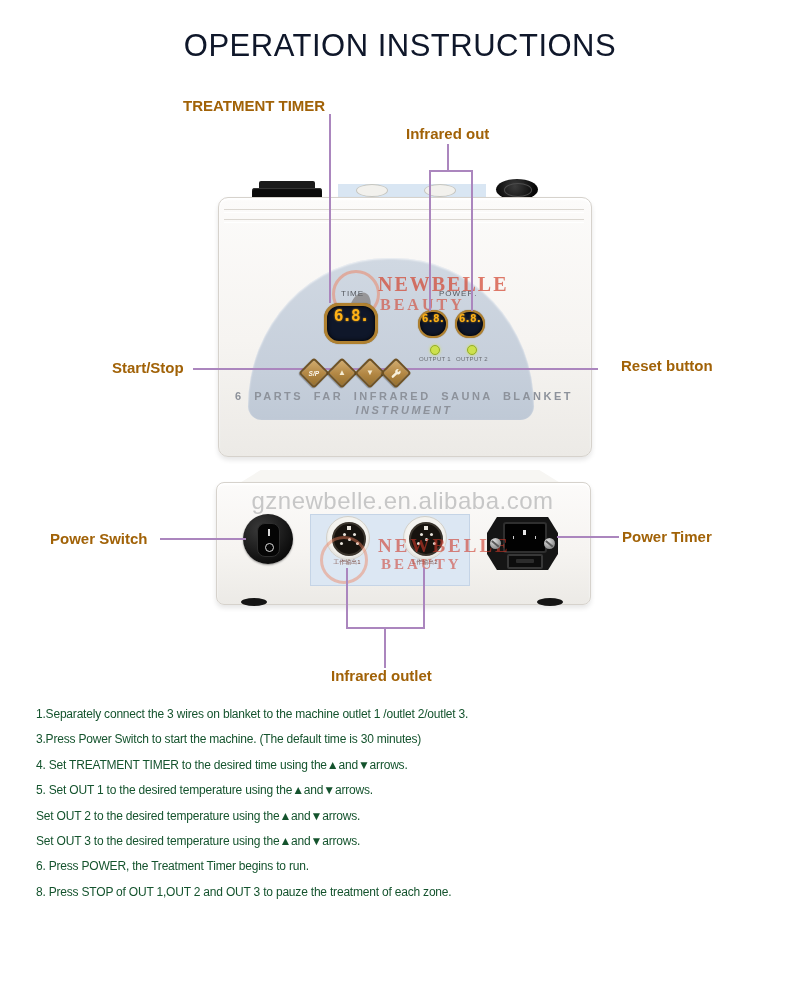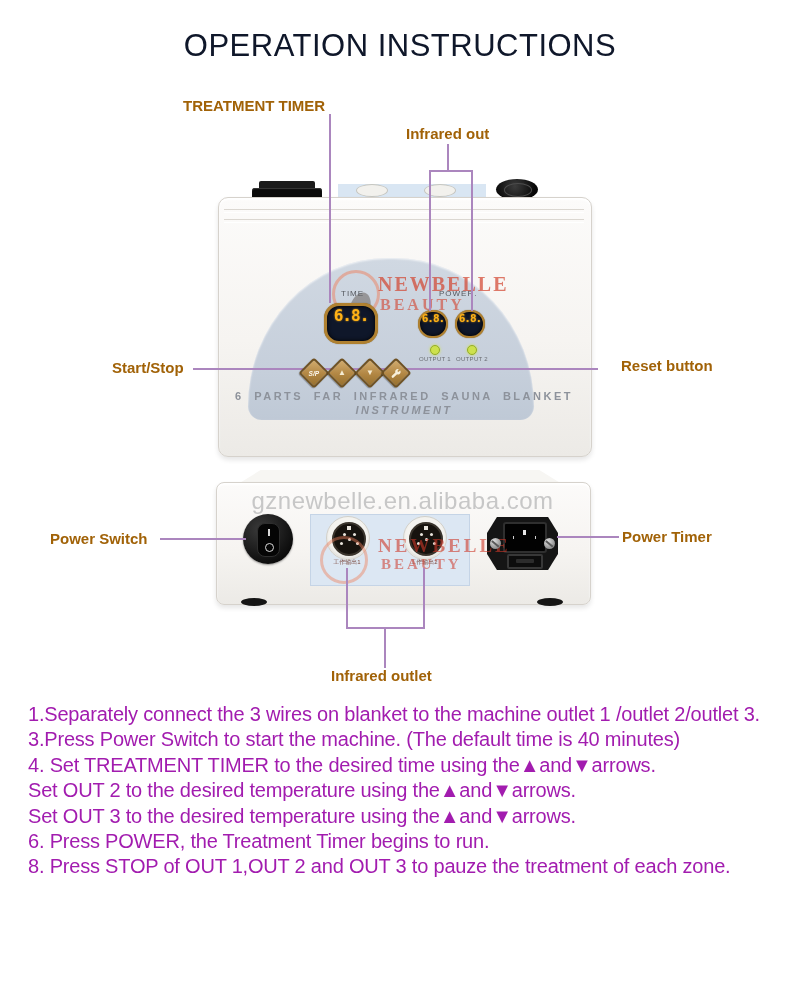--- a/index.html
+++ b/index.html
@@ -44,22 +44,22 @@
   .din-outer{position:absolute;width:42px;height:42px;border-radius:50%;background:#f4f3ef;
         border:1px solid #d2d0c9;box-shadow:inset 0 -2px 3px rgba(0,0,0,.08);z-index:4;}
   .din-face{position:absolute;width:30px;height:30px;border-radius:50%;background:#17130e;border:2px solid #3a342c;z-index:5;}
   .din-pins{position:absolute;width:3px;height:3px;border-radius:50%;background:#efece6;
         box-shadow:-8px 4px 0 #e8e4dc, 8px 4px 0 #e8e4dc, -5px -5px 0 #e8e4dc, 5px -5px 0 #e8e4dc;}
   .din-notch{position:absolute;width:4px;height:4px;background:#e8e4dc;}
   .din-lab{position:absolute;width:52px;text-align:center;font-size:6px;color:#7b493f;z-index:6;}
   .screw{position:absolute;width:11px;height:11px;border-radius:50%;z-index:7;
         background:radial-gradient(circle at 35% 30%,#e0e0e0,#8f8f8f 70%,#5f5f5f);}
   .screw i{position:absolute;left:1px;right:1px;top:4.5px;height:1.5px;background:#5a5a5a;transform:rotate(40deg);display:block;}
-  .instr{position:absolute;left:28px;top:702px;width:758px;font-size:20px;line-height:25.4px;
-        color:#a21caf;letter-spacing:-.2px;white-space:nowrap;}
+  .instr{position:absolute;left:36px;top:702px;width:758px;font-size:12px;line-height:25.4px;
+        color:#14532d;letter-spacing:-.2px;white-space:nowrap;}
 </style>
 </head>
 <body>
 
 <div class="stage">
 
   <div class="title">OPERATION INSTRUCTIONS</div>
 
   <div class="lbl" style="left:183px;top:97px;">TREATMENT TIMER</div>
   <div class="lbl" style="left:406px;top:125px;">Infrared out</div>
@@ -184,21 +184,22 @@
     <div class="abs" style="left:507px;top:554px;width:32px;height:11px;background:#0d0d0d;border:2px solid #383838;border-radius:2px;z-index:5;">
       <div class="abs" style="left:7px;top:3px;width:18px;height:4px;background:#2c2c2c;border-radius:1px;"></div>
     </div>
 
     <div class="abs" style="left:241px;top:598px;width:26px;height:8px;background:#151515;border-radius:50%;"></div>
     <div class="abs" style="left:537px;top:598px;width:26px;height:8px;background:#151515;border-radius:50%;"></div>
   </div>
 
   <div class="instr">
     <div>1.Separately connect the 3 wires on blanket to the machine outlet 1 /outlet 2/outlet 3.</div>
-    <div>3.Press Power Switch to start the machine. (The default time is 40 minutes)</div>
+    <div>3.Press Power Switch to start the machine. (The default time is 30 minutes)</div>
     <div>4. Set TREATMENT TIMER to the desired time using the▲and▼arrows.</div>
+    <div>5. Set OUT 1 to the desired temperature using the▲and▼arrows.</div>
     <div>Set OUT 2 to the desired temperature using the▲and▼arrows.</div>
     <div>Set OUT 3 to the desired temperature using the▲and▼arrows.</div>
     <div>6. Press POWER, the Treatment Timer begins to run.</div>
     <div>8. Press STOP of OUT 1,OUT 2 and OUT 3 to pauze the treatment of each zone.</div>
   </div>
 
 </div>
 
 </body></html>

